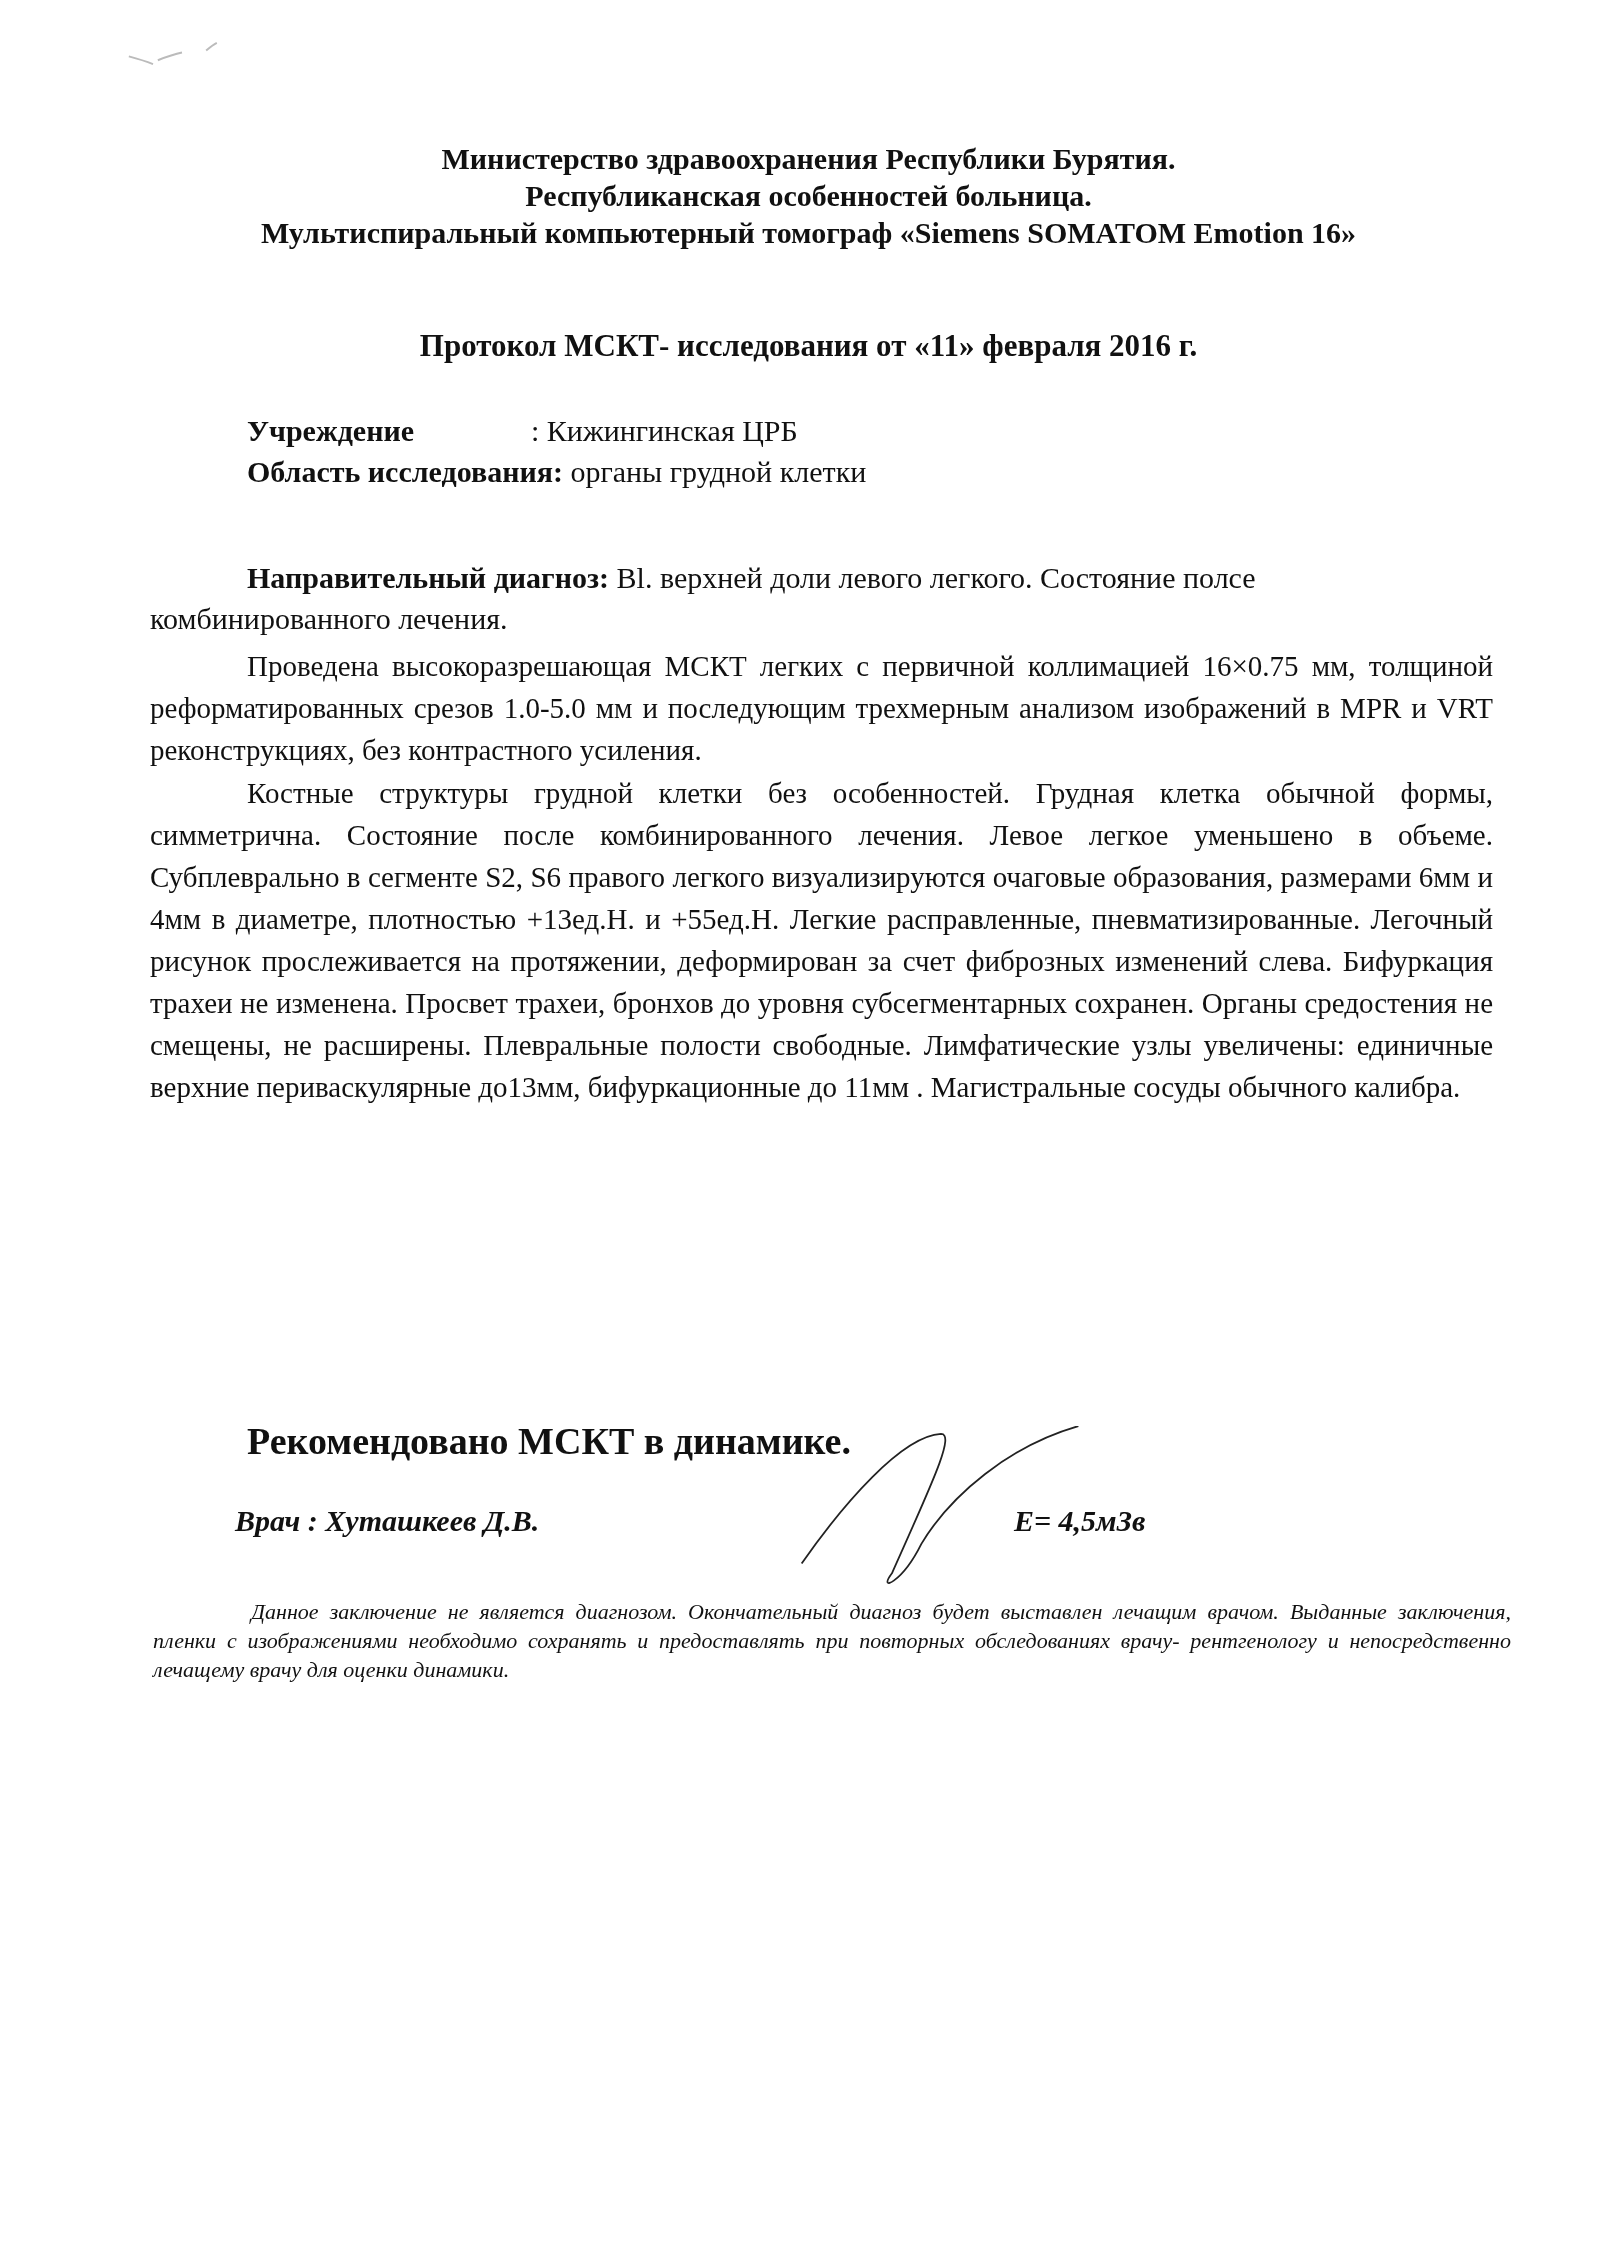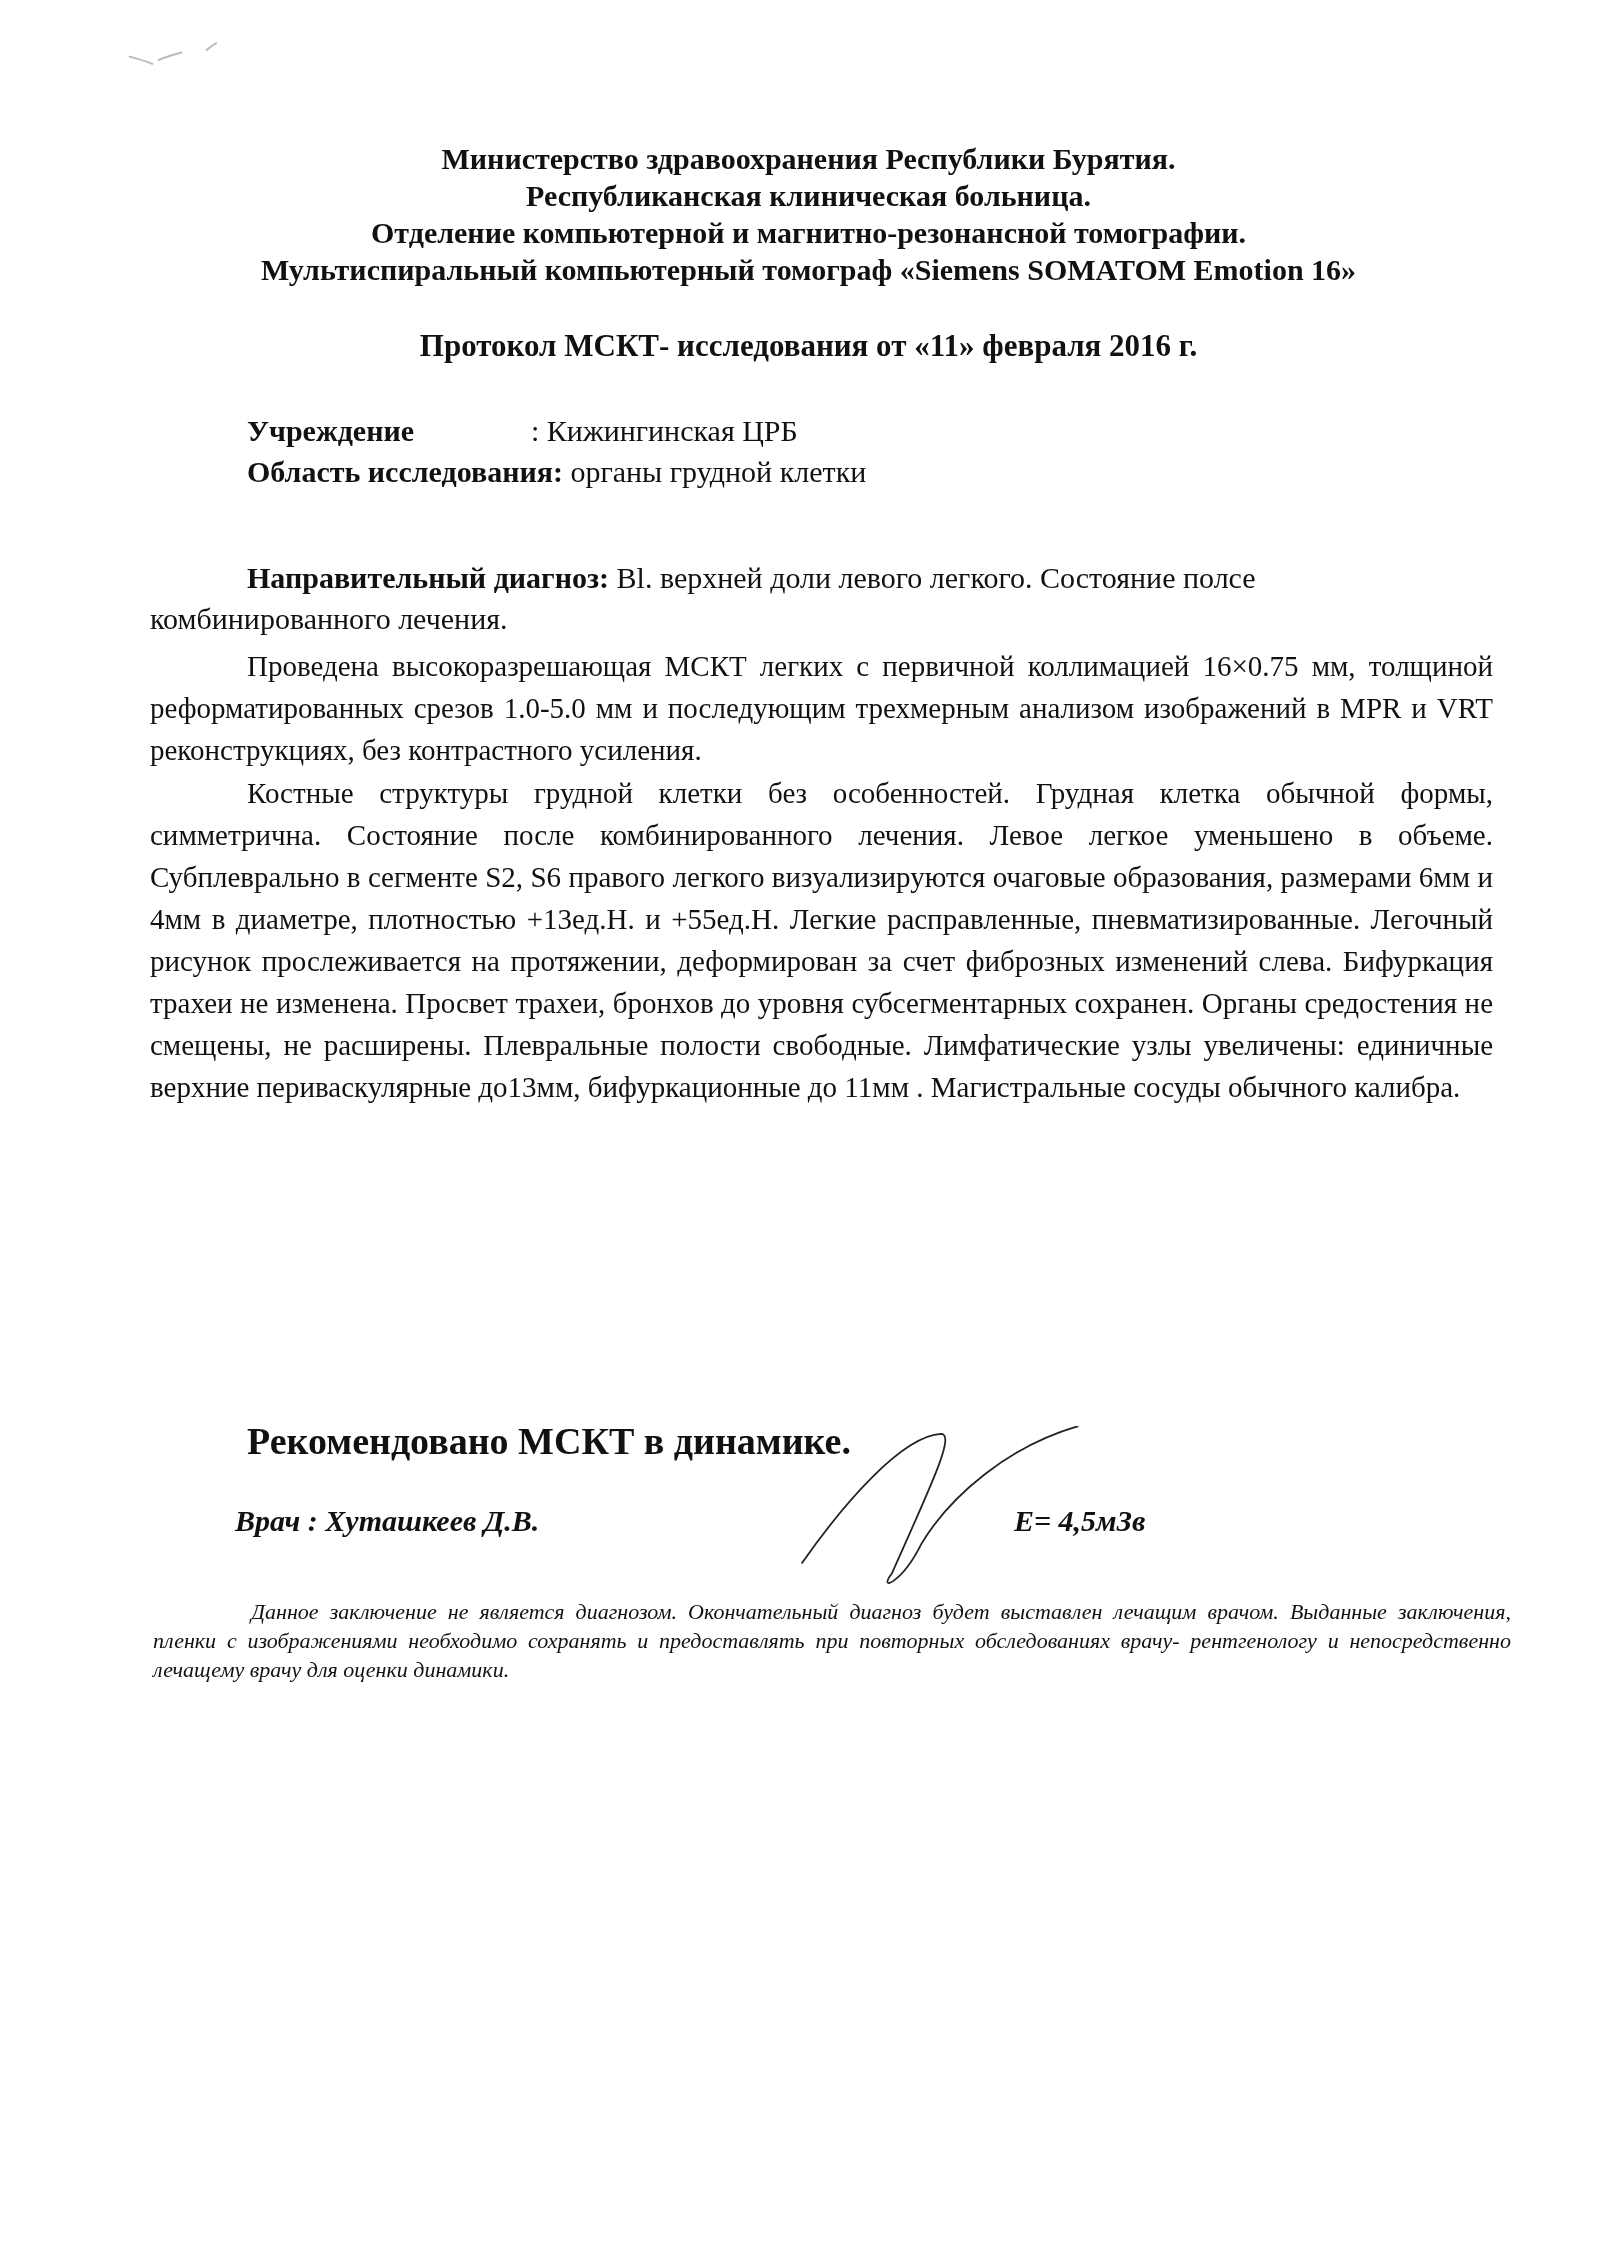--- a/index.html
+++ b/index.html
@@ -35,22 +35,21 @@
 <body>
 
 <div class="page">
 
   <svg class="speck" viewBox="0 0 120 30">
     <path d="M5 18 Q20 22 30 26 M35 22 Q50 16 60 14 M85 12 Q92 6 96 4" stroke="#bbb" stroke-width="2" fill="none"></path>
   </svg>
 
   <div class="header">
     <div>Министерство здравоохранения Республики Бурятия.</div>
-    <div>Республиканская клиническая больница.</div>
-    <div>Отделение компьютерной и магнитно-резонансной томографии.</div>
+    <div>Республиканская особенностей больница.</div>
     <div>Мультиспиральный компьютерный томограф «Siemens SOMATOM Emotion 16»</div>
   </div>
 
   <div class="title">Протокол МСКТ- исследования от «11» февраля 2016 г.</div>
 
   <div class="fields">
     <div class="row">
       <span class="lbl fixed">Учреждение</span><span>: Кижингинская ЦРБ</span>
     </div>
     <div class="row">

